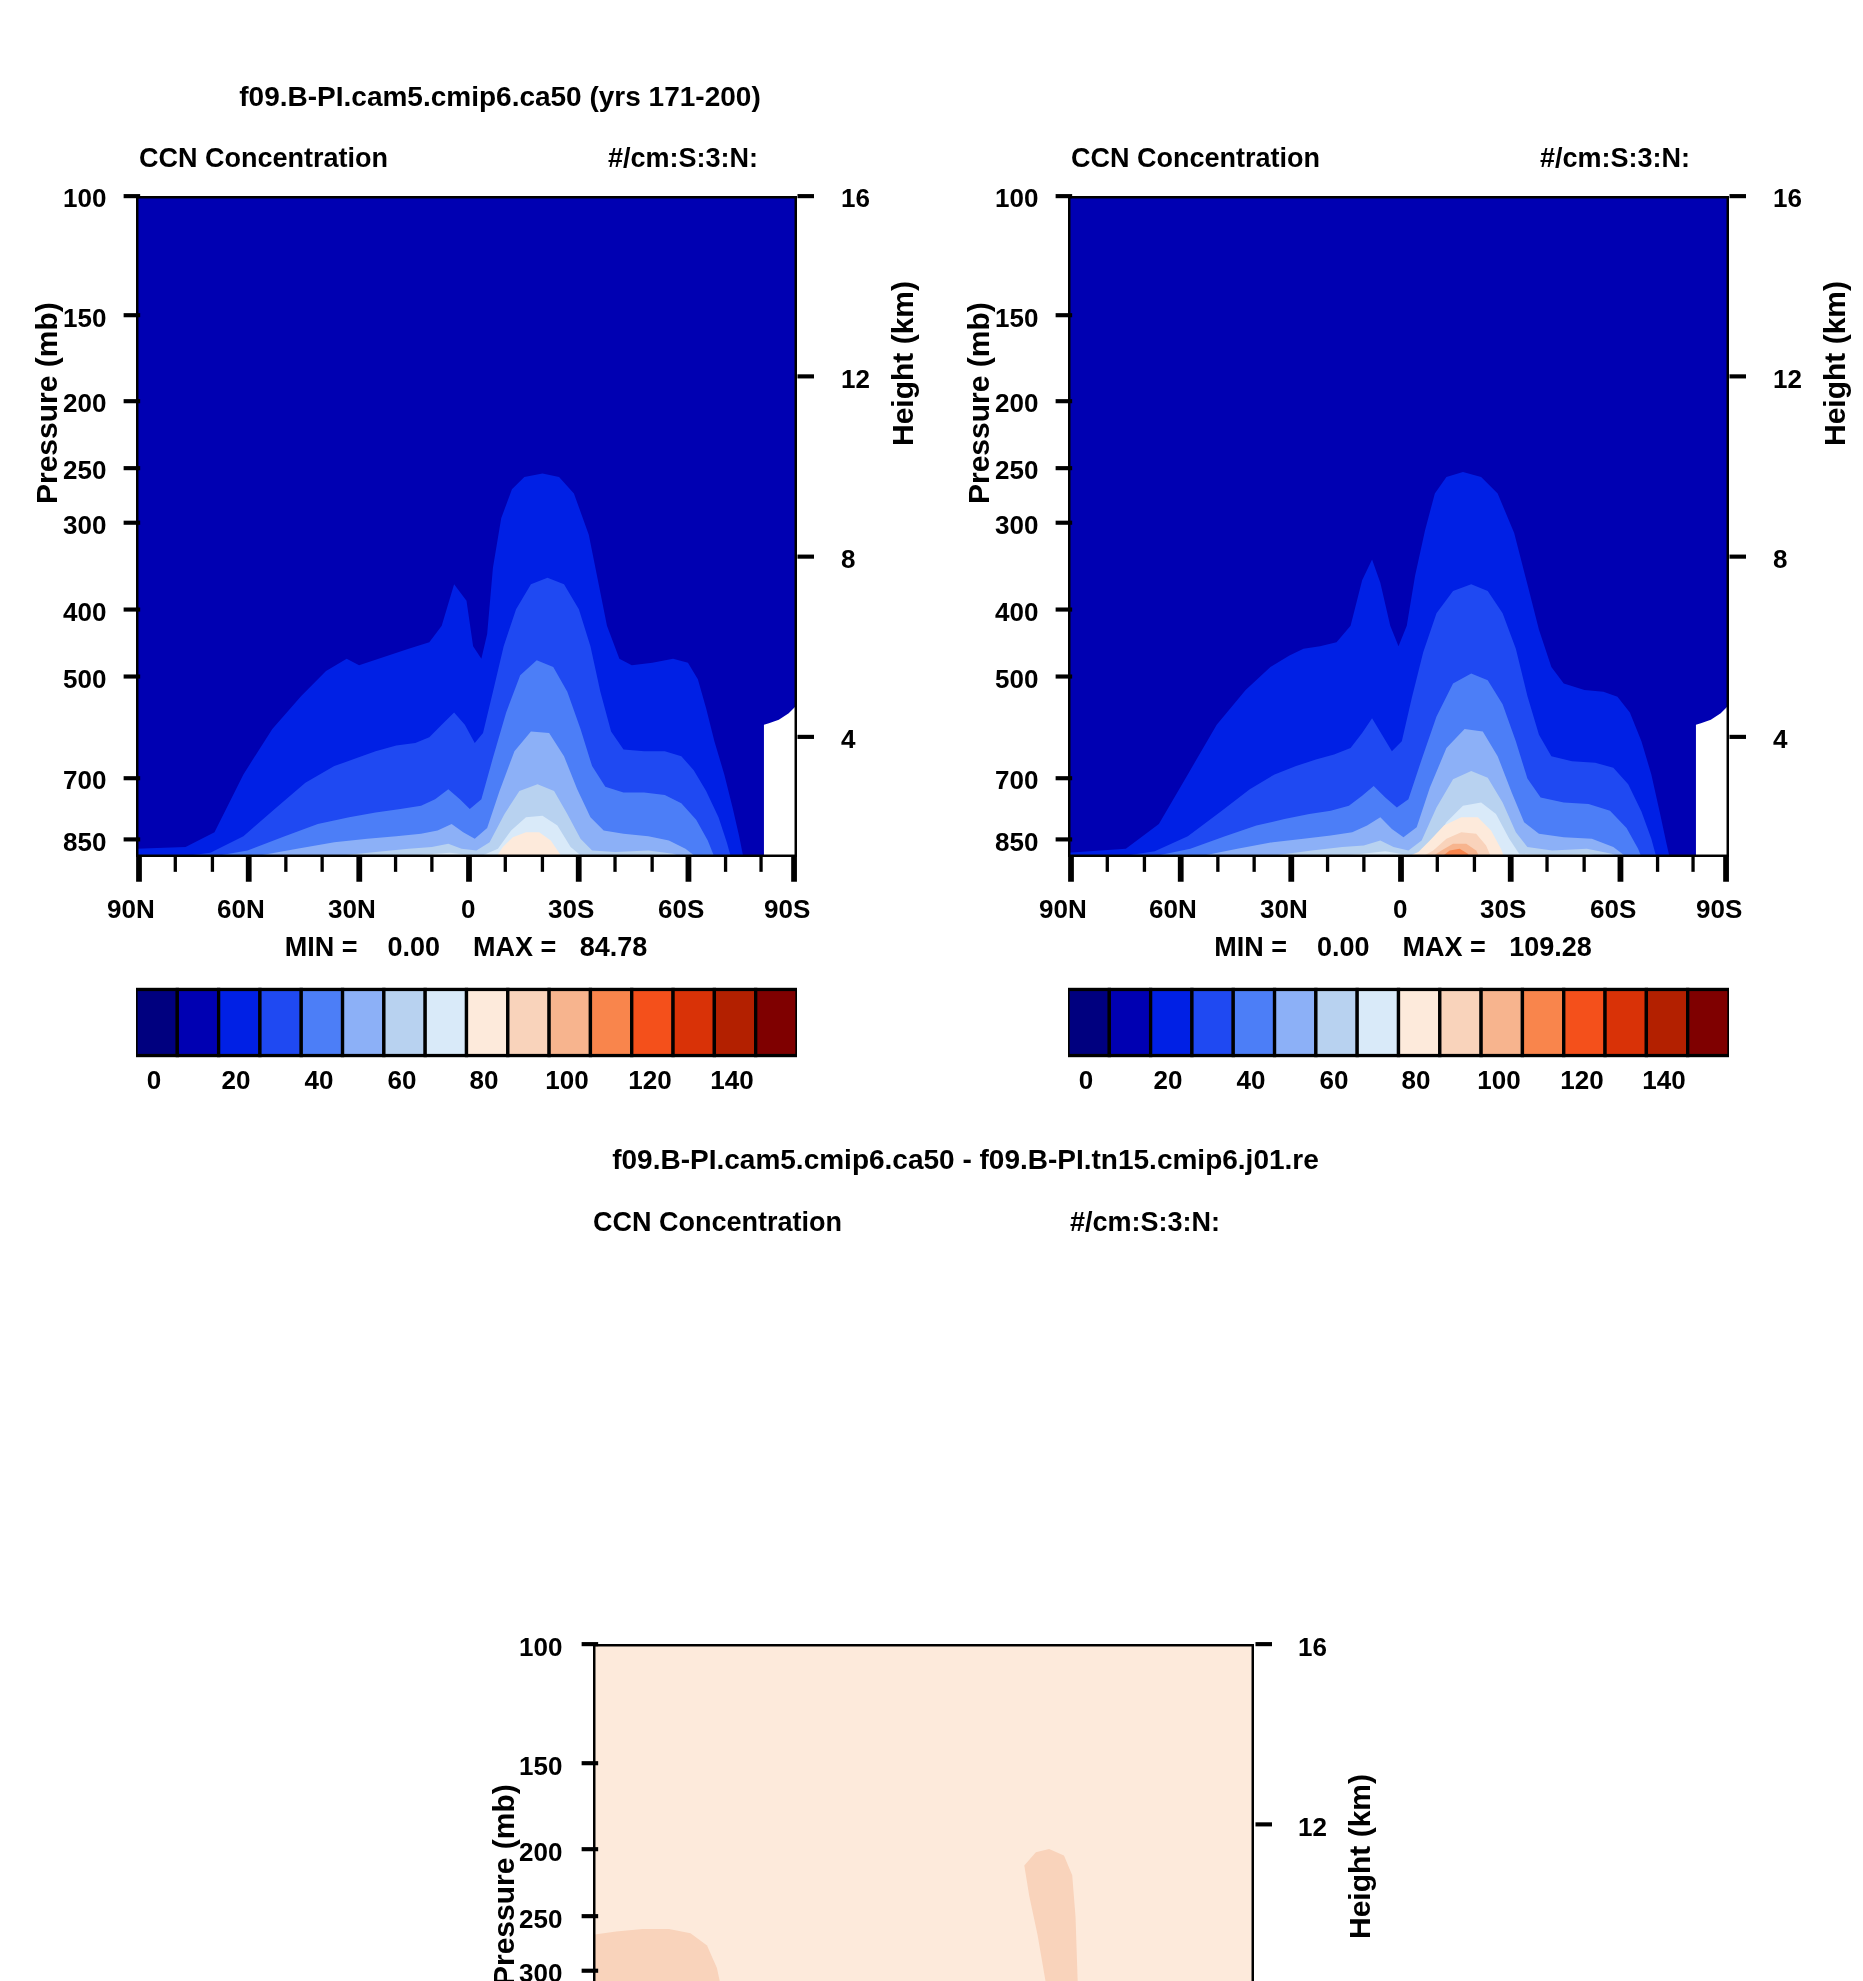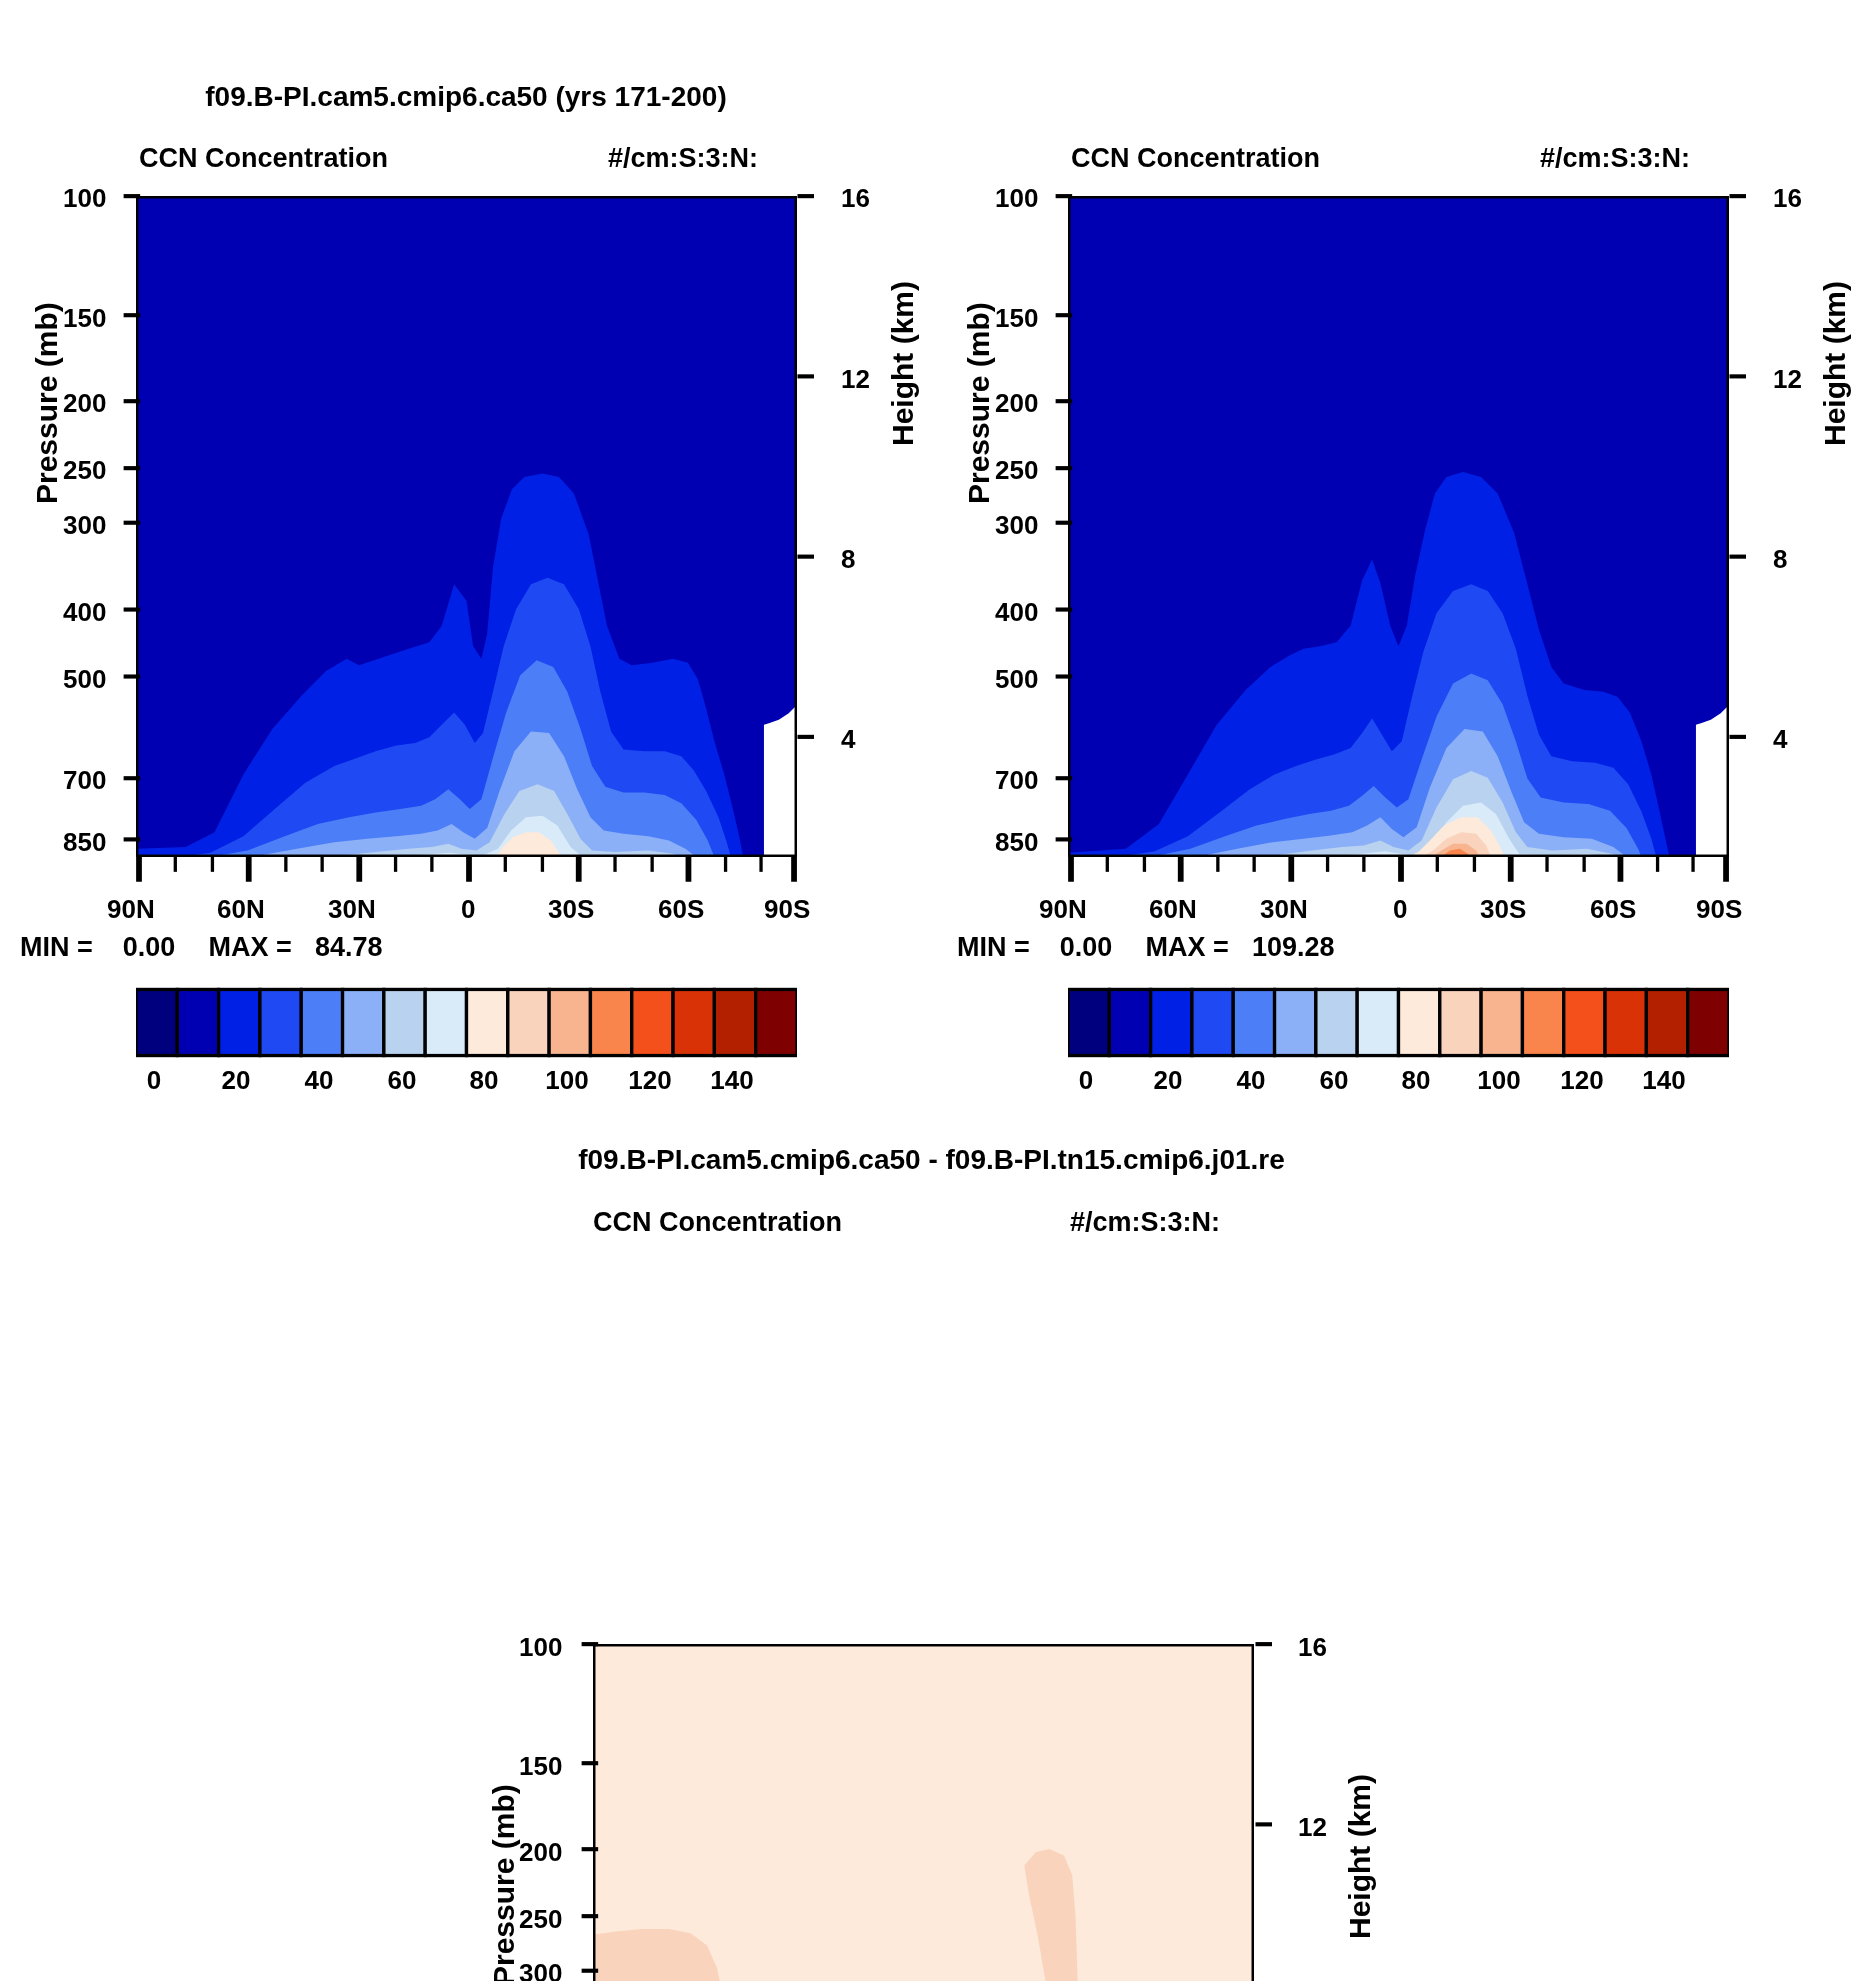--- a/index.html
+++ b/index.html
@@ -1,23 +1,23 @@
 <!DOCTYPE html>
 <html style="font-size:13.2px"><head>
 <meta charset="utf-8">
 <style>
   html,body{margin:0;padding:0;background:#ffffff;}
   body{width:1863px;height:1981px;position:relative;font-family:"Liberation Sans",sans-serif;color:#000;}
   .fig{position:absolute;left:0;top:0;width:1863px;height:1981px;}
   #main-title{position:absolute;left:0;top:3.3px;width:1863px;text-align:center;font-size:43px;font-weight:bold;letter-spacing:-0.4px;}
   .panel{position:absolute;}
-  .panel-title{position:absolute;text-align:center;font-size:28px;font-weight:bold;white-space:nowrap;}
+  .panel-title{position:absolute;text-align:center;font-size:28px;font-weight:bold;white-space:nowrap;padding-left:34px;}
   .sub-left{position:absolute;font-size:27px;font-weight:bold;white-space:nowrap;}
   .sub-right{position:absolute;font-size:27px;font-weight:bold;white-space:nowrap;}
-  .minmax{position:absolute;font-size:27px;font-weight:bold;white-space:nowrap;padding-left:20px;}
+  .minmax{position:absolute;font-size:27px;font-weight:bold;white-space:nowrap;text-align:center;}
   .axlabel{position:absolute;font-size:26px;font-weight:bold;white-space:nowrap;}
   .ytitle{position:absolute;font-size:30px;font-weight:bold;white-space:nowrap;transform-origin:0 0;transform:rotate(-90deg);}
   .ytitle-r{position:absolute;font-size:30px;font-weight:bold;white-space:nowrap;transform-origin:0 0;transform:rotate(-90deg);}
   .cbar-lab{position:absolute;font-size:26px;font-weight:bold;white-space:nowrap;text-align:center;}
   svg{display:block;}
 </style>
 </head>
 <body>
 
 <div class="fig">

